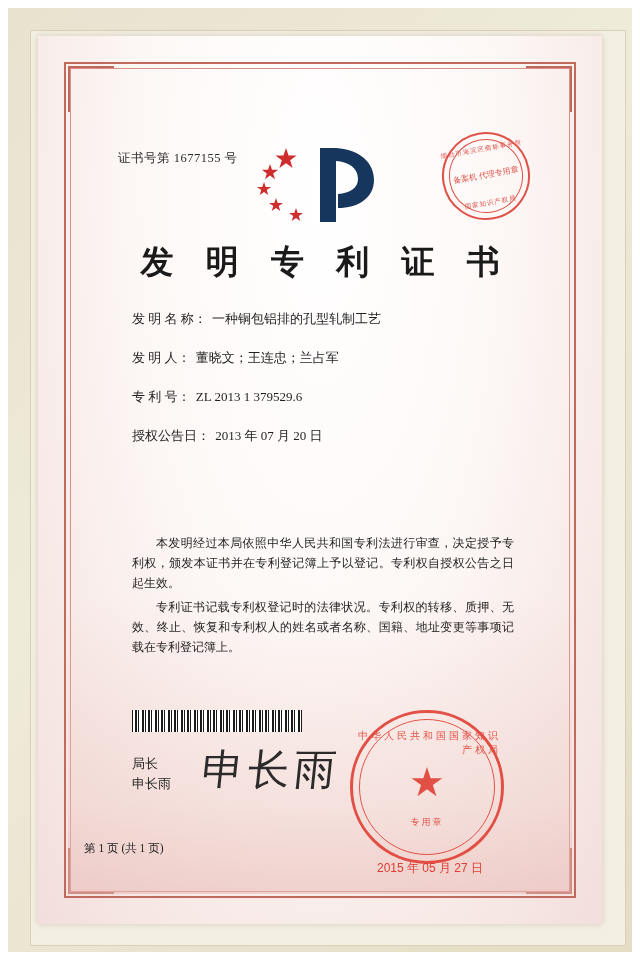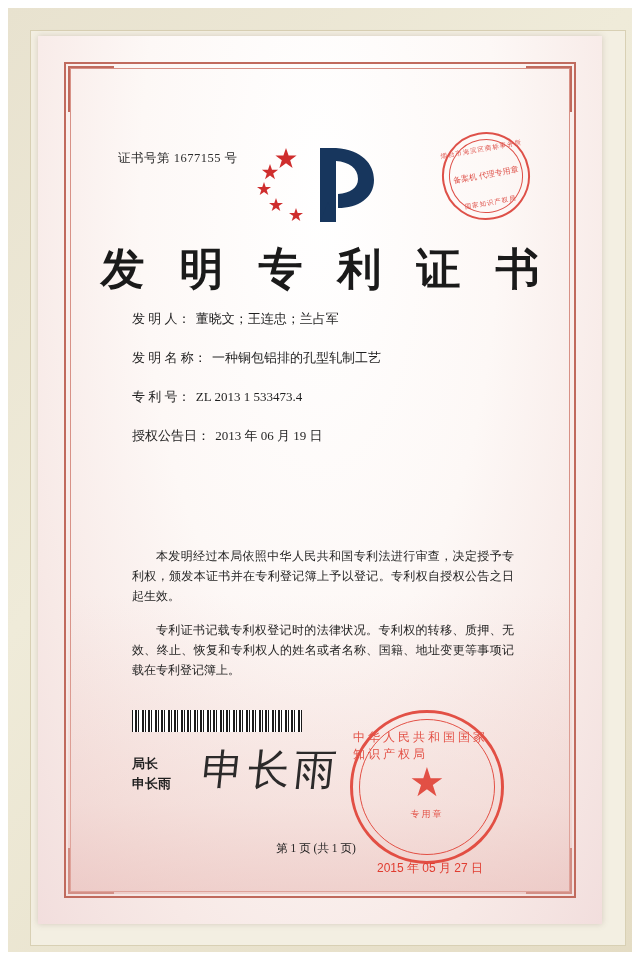--- a/index.html
+++ b/index.html
@@ -141,21 +141,21 @@
     font-size: 8px;
     line-height: 10px;
     font-family: "Liberation Sans", sans-serif;
   }
 
   .title {
     position: absolute;
     left: 0; right: 0;
     top: 158px;
     text-align: center;
-    font-size: 44px;
+    font-size: 33px;
     letter-spacing: 12px;
     font-weight: bold;
     color: #1a1a1a;
     text-indent: 12px;
     font-family: "Liberation Serif", serif;
   }
 
   .fields {
     position: absolute;
     left: 48px; right: 40px;
@@ -180,21 +180,21 @@
   .paras {
     position: absolute;
     left: 48px; right: 42px;
     top: 450px;
     font-size: 12px;
     line-height: 20px;
     color: #1f1f1f;
     text-align: justify;
   }
   .paras p {
-    margin: 14px 0 4px 0;
+    margin: 1px 0 4px 0;
     text-indent: 24px;
   }
 
   
   .barcode {
     position: absolute;
     left: 48px;
     top: 628px;
     width: 170px;
     height: 22px;
@@ -207,21 +207,20 @@
   }
 
   
   .director {
     position: absolute;
     left: 48px;
     top: 672px;
     font-size: 13px;
     line-height: 20px;
     color: #1f1f1f;
-    font-weight: bold;
   }
   .signature {
     position: absolute;
     left: 118px;
     top: 660px;
     font-size: 42px;
     color: #1b1b1b;
     font-family: "Liberation Serif", serif;
     letter-spacing: 4px;
     transform: skewX(-6deg);
@@ -242,29 +241,29 @@
   .seal-main .ring2 {
     position: absolute;
     left: 6px; top: 6px; right: 6px; bottom: 6px;
     border: 1px solid #e03c30;
     border-radius: 50%;
   }
   .seal-main .seal-arc {
     position: absolute;
     left: 0; width: 100%;
     top: 16px;
-    text-align: left;
-    font-size: 12px;
+    text-align: right;
+    font-size: 10px;
     letter-spacing: 3px;
     font-family: Liberation Mono, monospace;
   }
   .seal-main .seal-arc-bottom {
     position: absolute;
     left: 0; width: 100%;
-    bottom: 40px;
+    bottom: 32px;
     text-align: center;
     font-size: 9px;
     letter-spacing: 2px;
     font-family: "Liberation Sans", sans-serif;
   }
   .seal-main .star {
     position: absolute;
     left: 50%; top: 50%;
     transform: translate(-50%,-60%);
     font-size: 40px;
@@ -278,21 +277,21 @@
     text-align: center;
     font-size: 12px;
     color: #e03c30;
     font-family: "Liberation Sans", sans-serif;
   }
 
   .page-footer {
     position: absolute;
     left: 0; right: 8px;
     bottom: 22px;
-    text-align: center;
+    text-align: left;
     font-size: 11.5px;
     color: #1f1f1f;
   }
 </style>
 </head>
 <body>
 
 <div class="page">
   <div class="mat-outer">
     <div class="mat-inner"></div>
@@ -330,34 +329,34 @@
         <div class="arc-top">烟台市海滨区商标事务所</div>
         <div class="mid">备案机
 代理专用章</div>
         <div class="arc-bottom">国家知识产权局</div>
       </div>
 
       <div class="title">发 明 专 利 证 书</div>
 
       <div class="fields">
         <div class="field-row">
+          <span class="field-label">发 明 名 称：</span>
+          <span class="field-value">一种铜包铝排的孔型轧制工艺</span>
+        </div>
+        <div class="field-row">
           <span class="field-label">发 明 人：</span>
           <span class="field-value">董晓文；王连忠；兰占军</span>
         </div>
         <div class="field-row">
-          <span class="field-label">发 明 名 称：</span>
-          <span class="field-value">一种铜包铝排的孔型轧制工艺</span>
-        </div>
-        <div class="field-row">
           <span class="field-label">专 利 号：</span>
-          <span class="field-value">ZL 2013 1 533473.4</span>
+          <span class="field-value">ZL 2013 1 379529.6</span>
         </div>
         <div class="field-row">
           <span class="field-label">授权公告日：</span>
-          <span class="field-value">2013 年 06 月 19 日</span>
+          <span class="field-value">2013 年 07 月 20 日</span>
         </div>
       </div>
 
       <div class="paras">
         <p>本发明经过本局依照中华人民共和国专利法进行审查，决定授予专利权，颁发本证书并在专利登记簿上予以登记。专利权自授权公告之日起生效。</p>
         <p>专利证书记载专利权登记时的法律状况。专利权的转移、质押、无效、终止、恢复和专利权人的姓名或者名称、国籍、地址变更等事项记载在专利登记簿上。</p>
       </div>
 
       <div class="barcode"></div>
 

